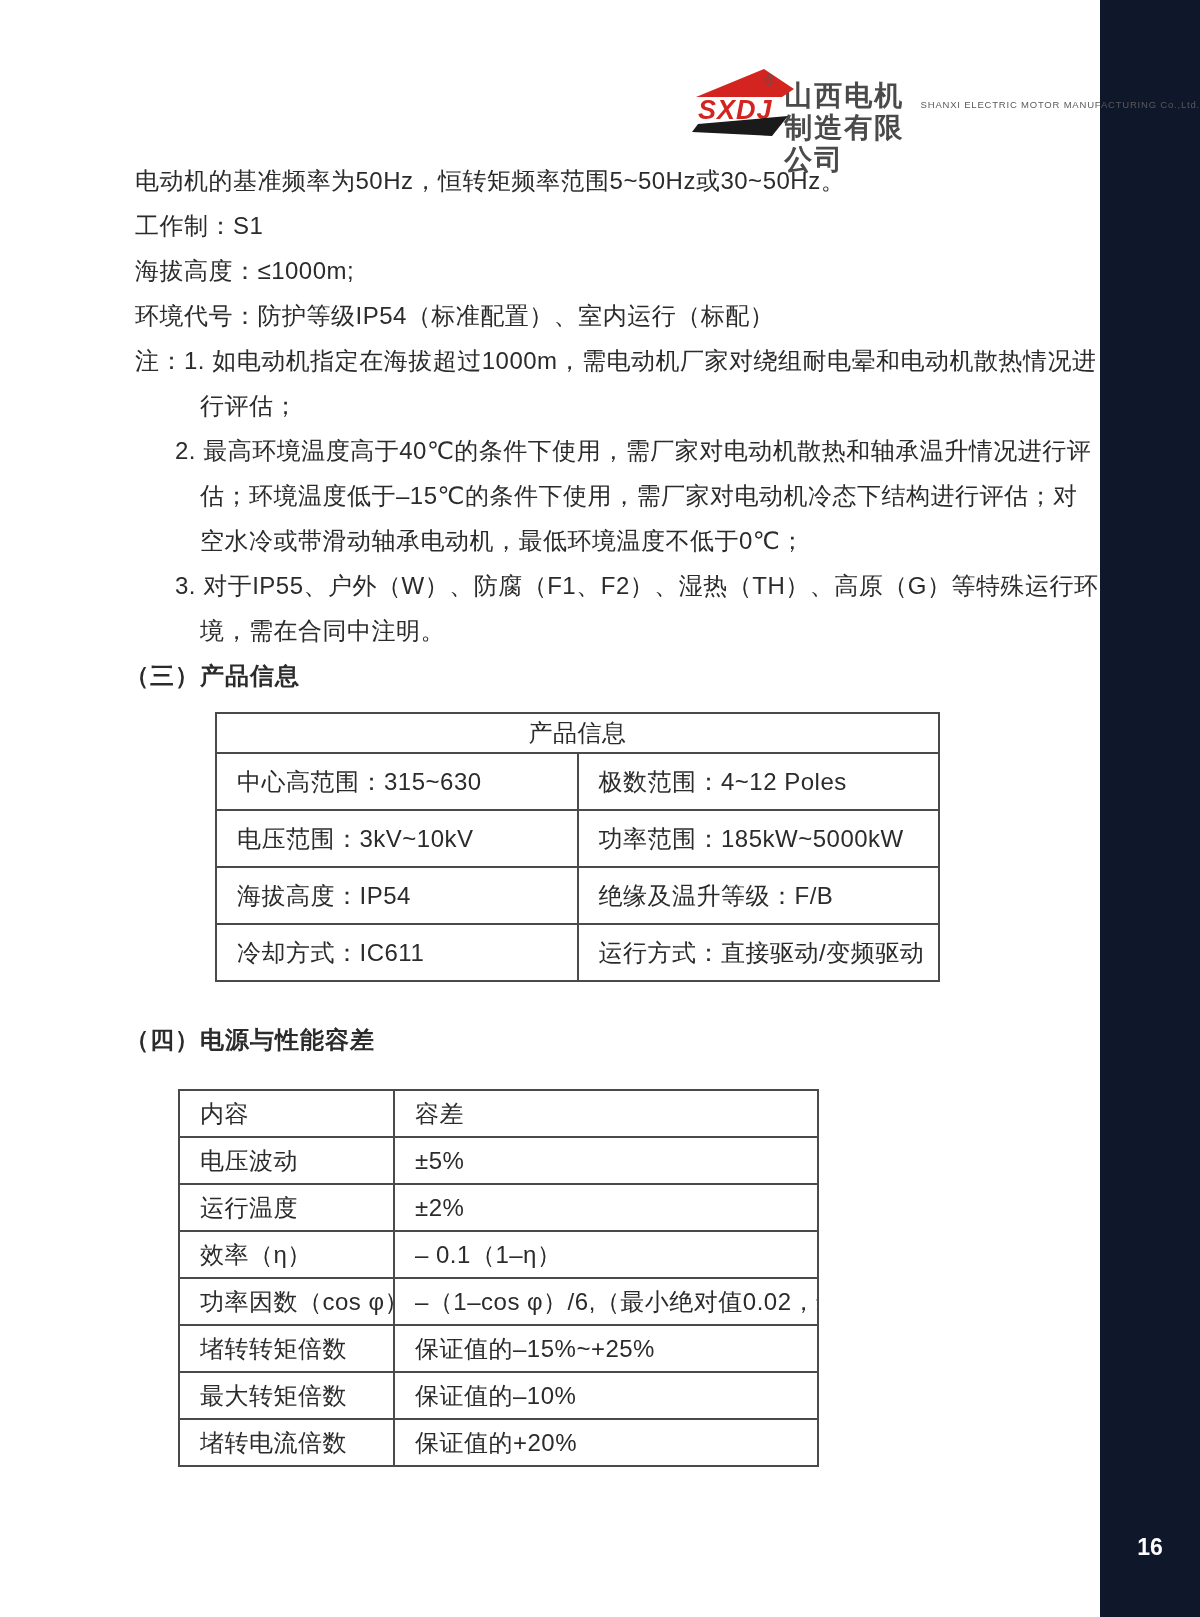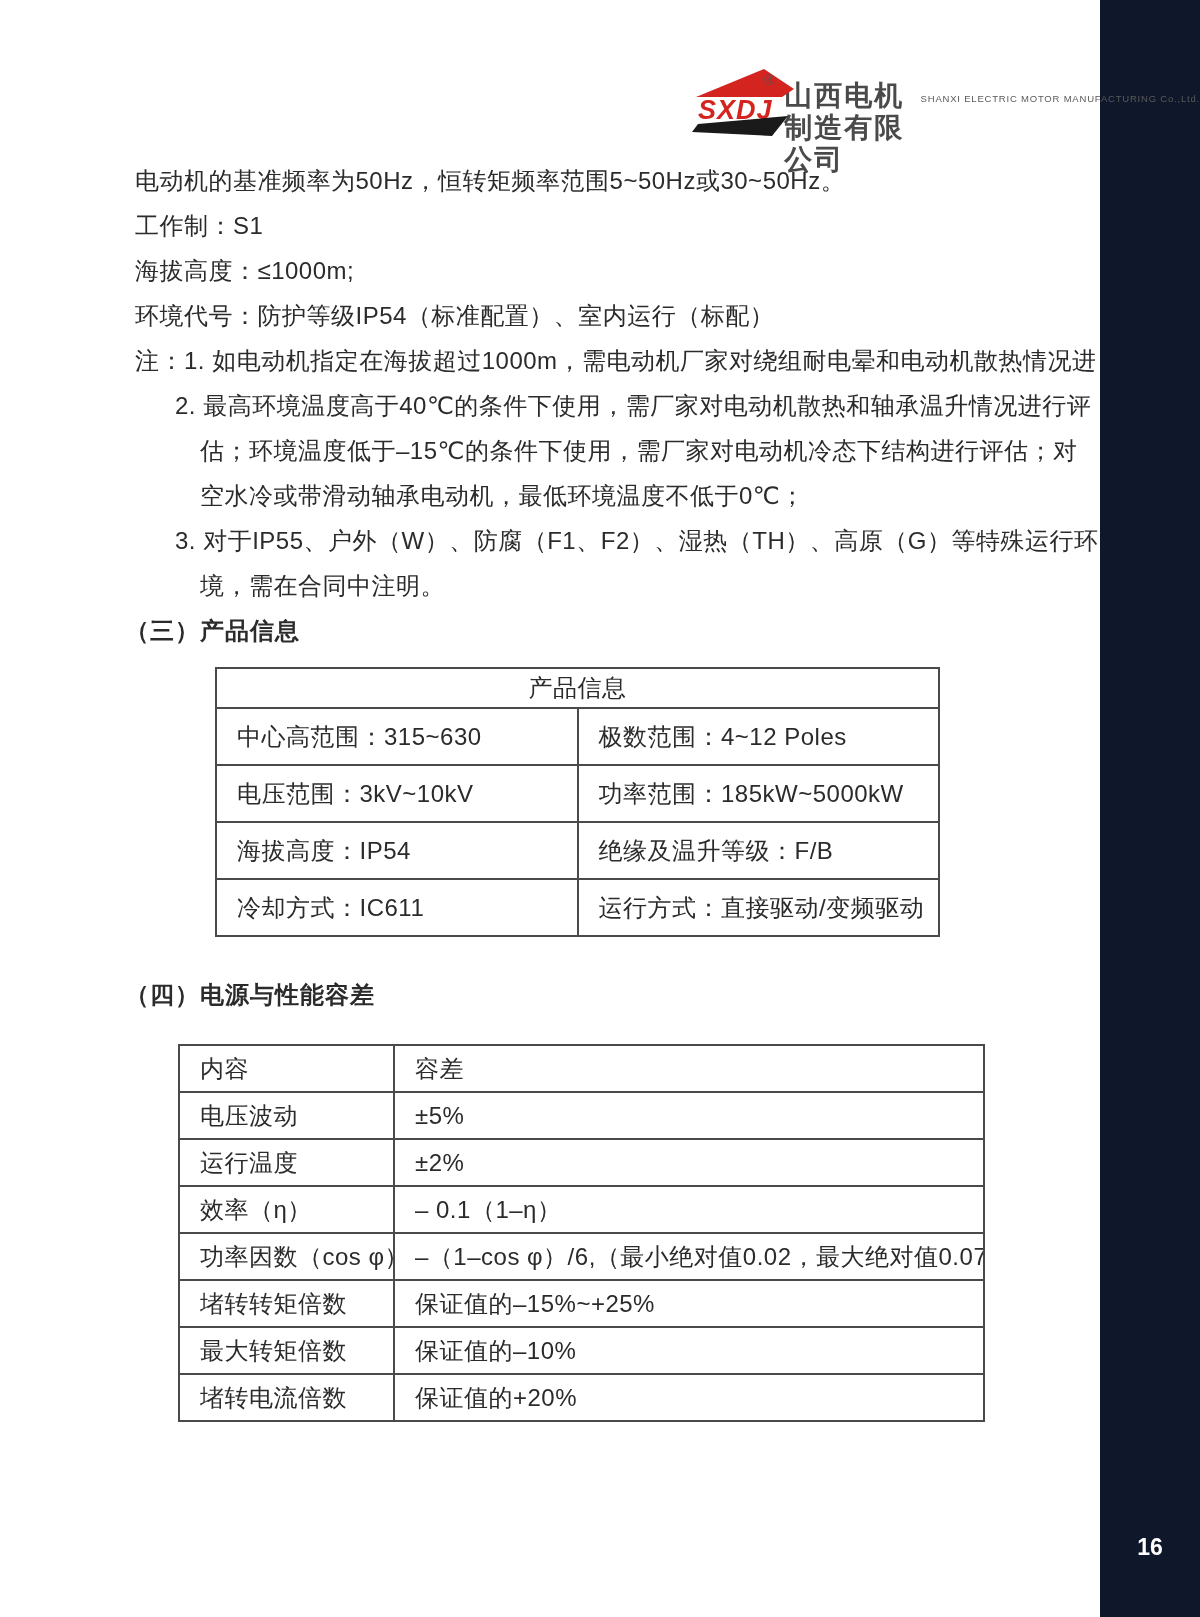--- a/index.html
+++ b/index.html
@@ -51,21 +51,21 @@
     flex-direction: row;
   }
   .logo-cn {
     font-size: 28px;
     font-weight: bold;
     color: #4a4a4a;
     letter-spacing: 2px;
     line-height: 32px;
   }
   .logo-en {
-    margin-top: 13px;
+    margin-top: 19px;
     font-size: 9.5px;
     color: #5a5a5a;
     letter-spacing: 0.8px;
     white-space: nowrap;
   }
   
   .content {
     position: absolute;
     left: 135px; top: 158px;
     width: 935px;
@@ -109,21 +109,21 @@
     margin: 14px 0 0 80px;
   }
   .product-table .t-title,
   .product-table .t-footer {
     text-align: center;
     padding: 0;
   }
   .product-table tr { height: 57px; }
   .product-table tr.title-row { height: 40px; }
   .tolerance-table {
-    width: 807px;
+    width: 641px;
     margin: 27px 0 0 43px;
   }
   .tolerance-table tr { height: 47px; }
   .tolerance-table .c1 { width: 215px; }
   .gap-after-table1 { height: 35px; }
 </style>
 </head>
 <body>
 
 <div class="page">
@@ -146,20 +146,21 @@
       <span class="logo-en">SHANXI ELECTRIC MOTOR MANUFACTURING Co.,Ltd.</span>
     </div>
   </div>
 
   <div class="content">
     <div class="line indent-0">电动机的基准频率为50Hz，恒转矩频率范围5~50Hz或30~50Hz。</div>
     <div class="line indent-0">工作制：S1</div>
     <div class="line indent-0">海拔高度：≤1000m;</div>
     <div class="line indent-0">环境代号：防护等级IP54（标准配置）、室内运行（标配）</div>
     <div class="line indent-0">注：1. 如电动机指定在海拔超过1000m，需电动机厂家对绕组耐电晕和电动机散热情况进</div>
+    <div class="line indent-2">行评估；</div>
     <div class="line indent-1">2. 最高环境温度高于40℃的条件下使用，需厂家对电动机散热和轴承温升情况进行评</div>
     <div class="line indent-2">估；环境温度低于–15℃的条件下使用，需厂家对电动机冷态下结构进行评估；对</div>
     <div class="line indent-2">空水冷或带滑动轴承电动机，最低环境温度不低于0℃；</div>
     <div class="line indent-1">3. 对于IP55、户外（W）、防腐（F1、F2）、湿热（TH）、高原（G）等特殊运行环</div>
     <div class="line indent-2">境，需在合同中注明。</div>
 
     <div class="heading">（三）产品信息</div>
 
     <table class="product-table">
       <tbody>

